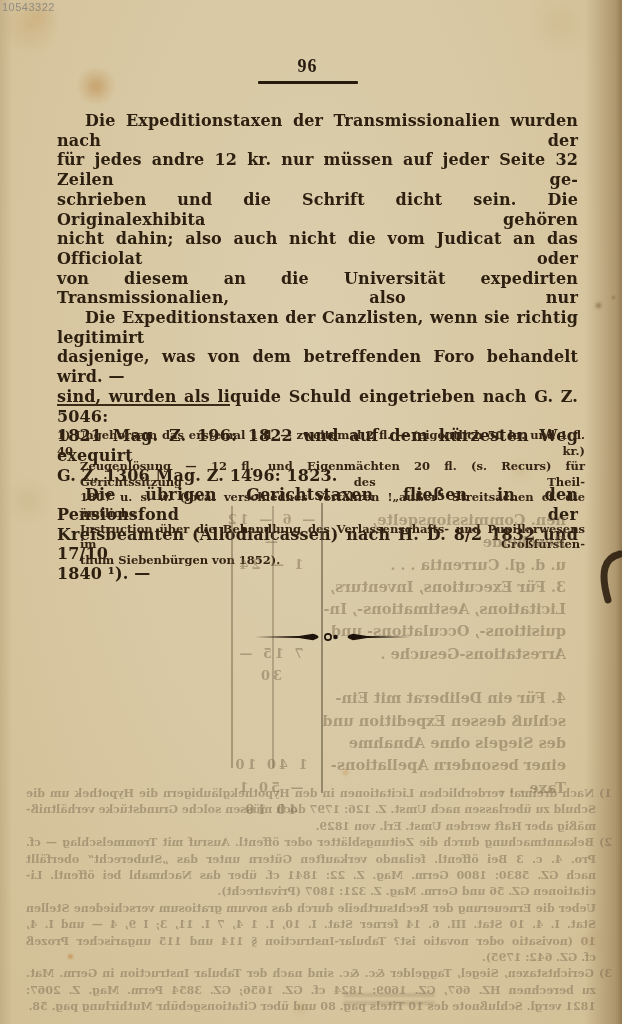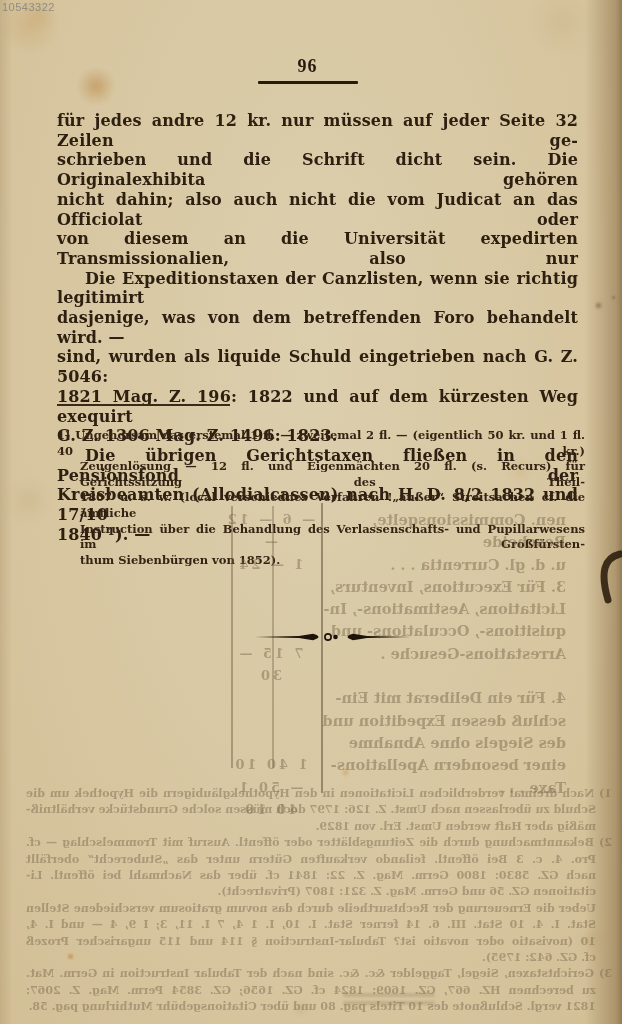--- a/index.html
+++ b/index.html
@@ -74,20 +74,21 @@
   <div class="specks"></div>
 
   <div class="stamp">10543322</div>
 
   <div class="pagehead">
     <div class="pagenum">96</div>
     <div class="pagerule"></div>
   </div>
 
   <div class="maintext">
+    <div class="ml ind">Die Expeditionstaxen der Transmissionalien wurden nach der</div>
     <div class="ml">für jedes andre 12 kr. nur müssen auf jeder Seite 32 Zeilen ge-</div>
     <div class="ml">schrieben und die Schrift dicht sein. Die Originalexhibita gehören</div>
     <div class="ml">nicht dahin; also auch nicht die vom Judicat an das Officiolat oder</div>
     <div class="ml">von diesem an die Universität expedirten Transmissionalien, also nur</div>
     <div class="ml ind">Die Expeditionstaxen der Canzlisten, wenn sie richtig legitimirt</div>
     <div class="ml end">dasjenige, was von dem betreffenden Foro behandelt wird. —</div>
     <div class="ml">sind, wurden als liquide Schuld eingetrieben nach G. Z. 5046:</div>
     <div class="ml">1821 Mag. Z. 196: 1822 und auf dem kürzesten Weg exequirt</div>
     <div class="ml end">G. Z. 1306 Mag. Z. 1496: 1823.</div>
     <div class="ml ind">Die übrigen Gerichtstaxen fließen in den Pensionsfond der</div>

